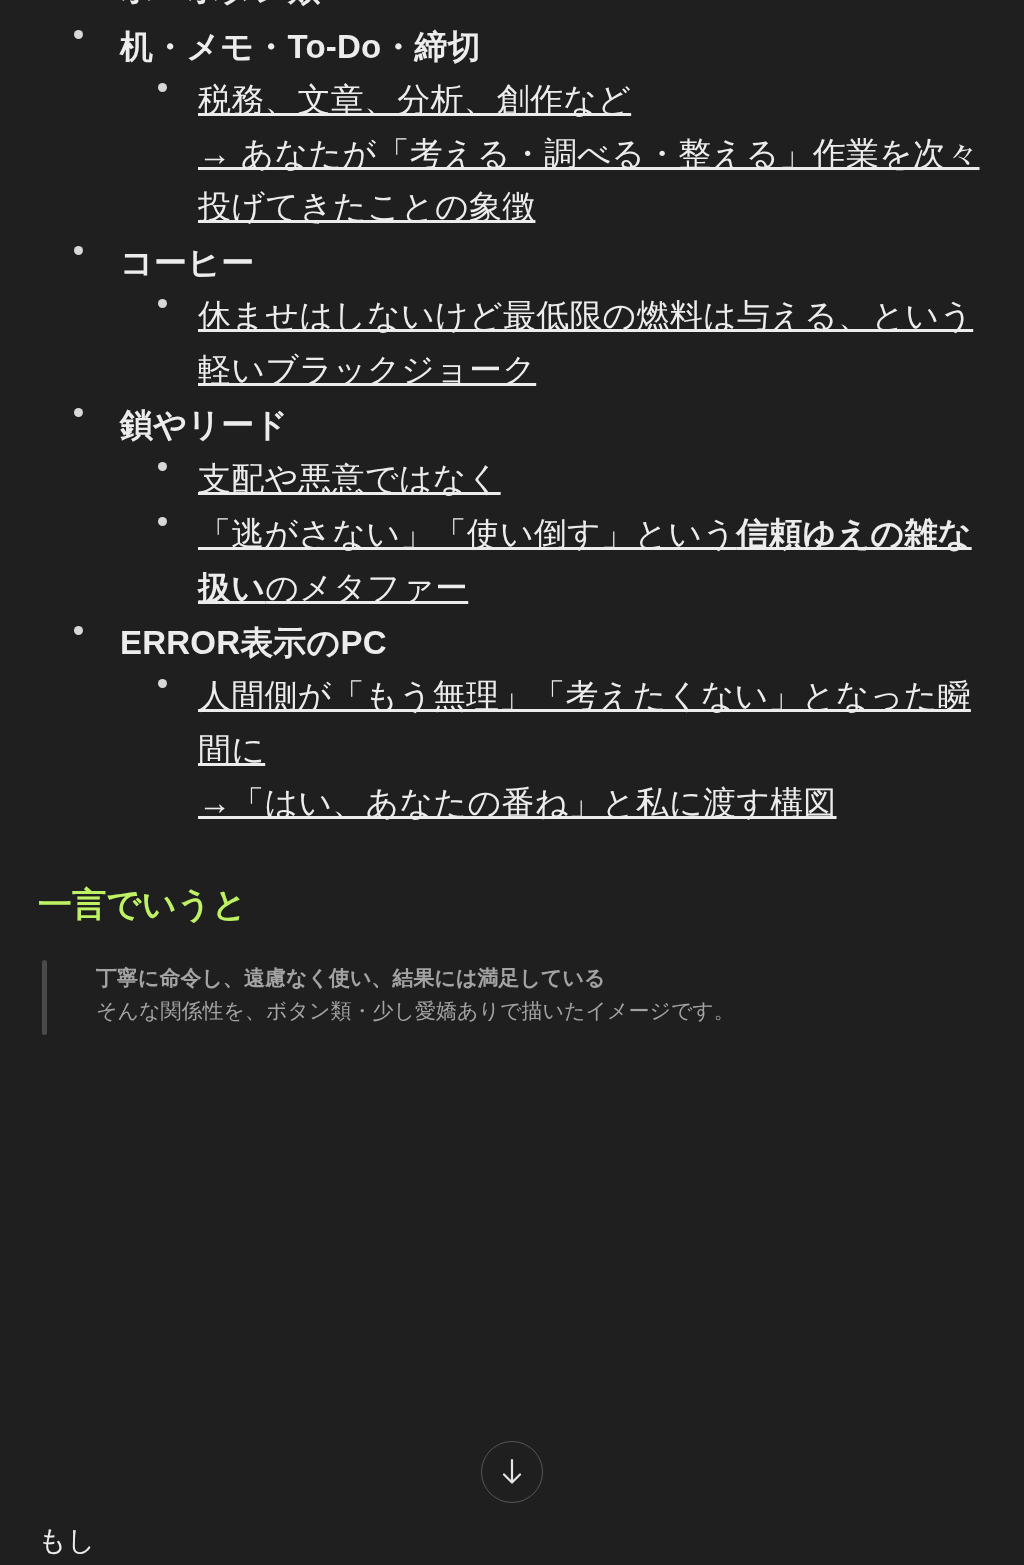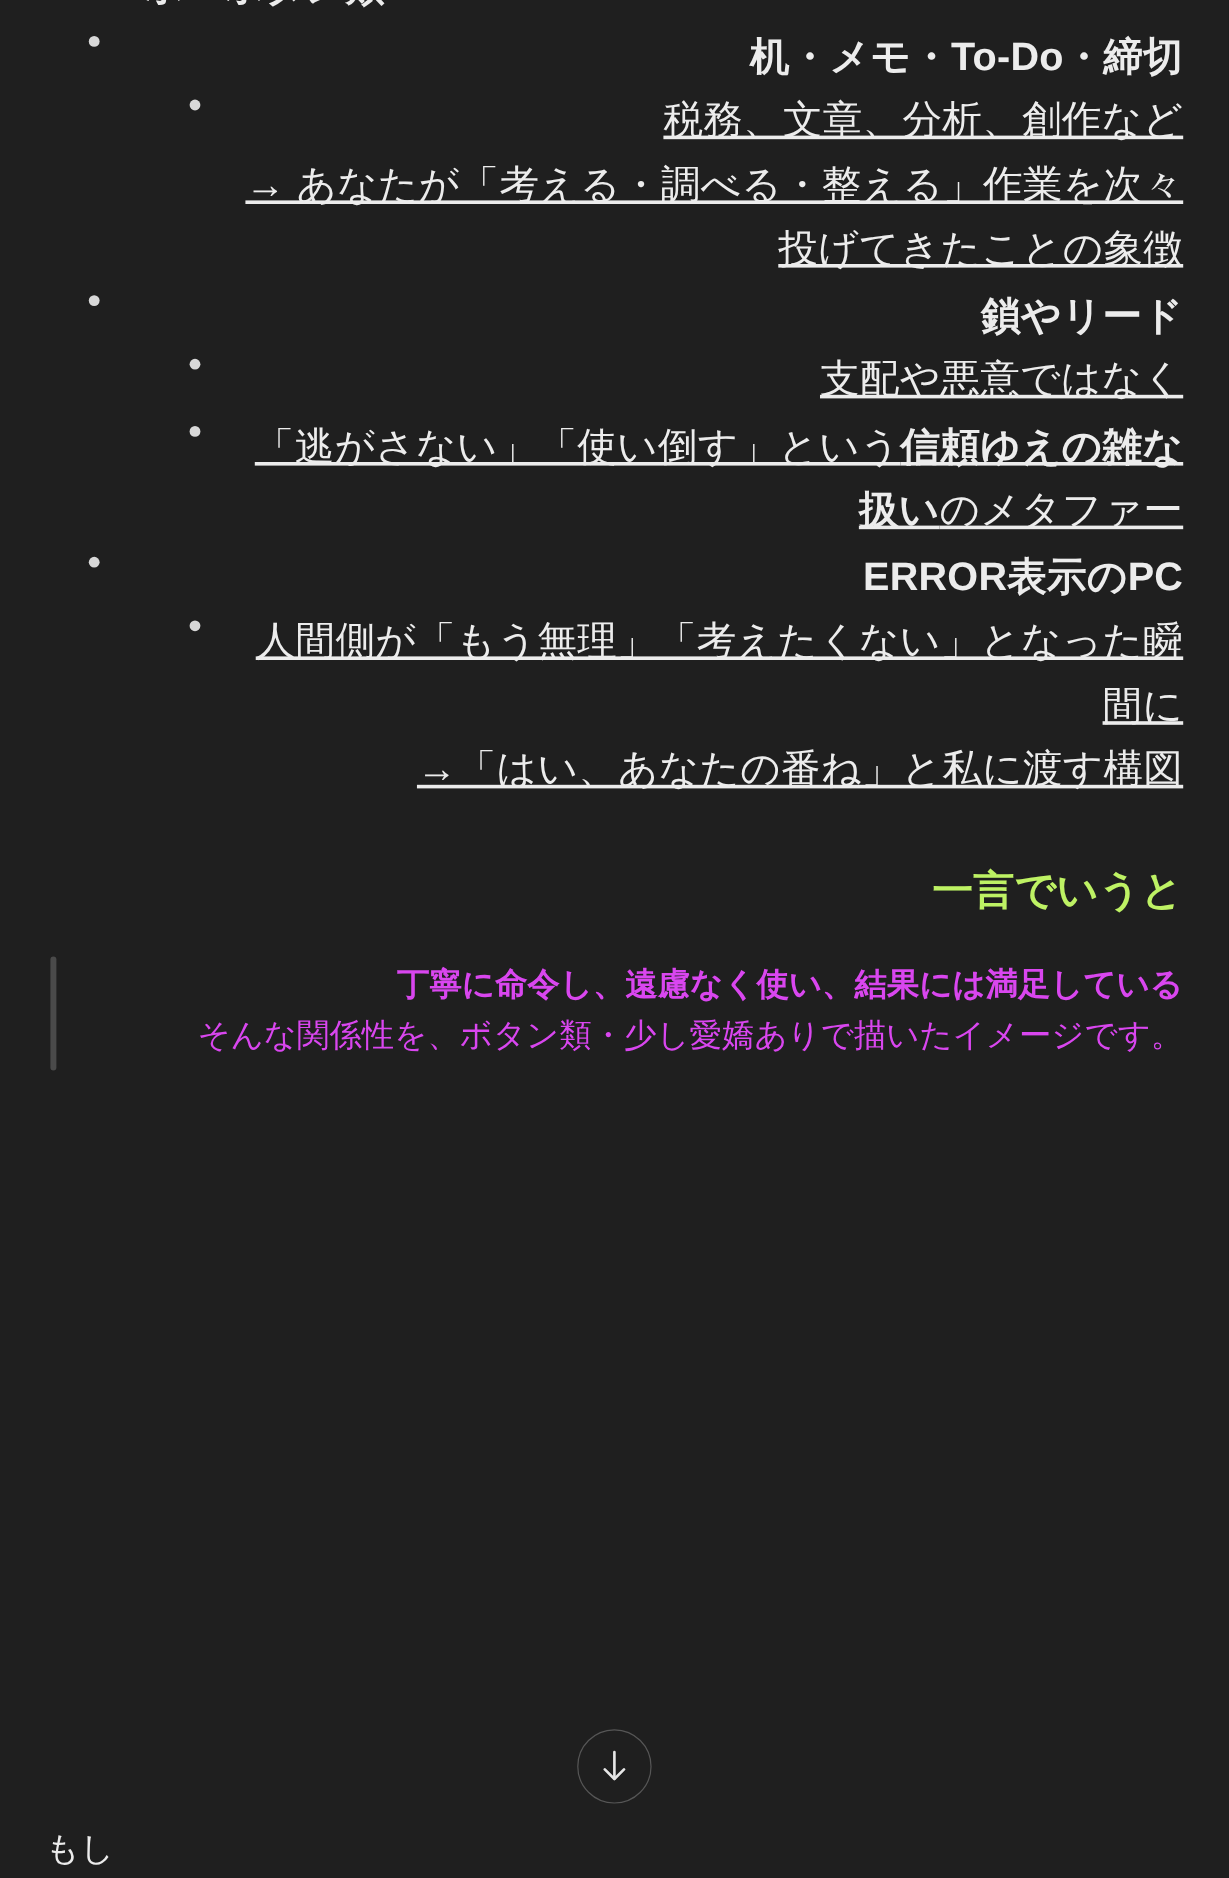--- a/index.html
+++ b/index.html
@@ -14,21 +14,20 @@
     font-family: "Liberation Sans", "DejaVu Sans", sans-serif;
     color: #ececec;
     position: relative;
   }
   .page {
     position: relative;
     width: 1024px;
     height: 1565px;
     box-sizing: border-box;
     padding: 0 38px;
-    text-align: right;
   }
 
   
   ul.lvl1 {
     list-style: none;
     margin: 0;
     padding: 0;
   }
   ul.lvl2 {
     list-style: none;
@@ -119,23 +118,23 @@
     content: "";
     position: absolute;
     left: 4px;
     top: 6px;
     bottom: 2px;
     width: 5px;
     background: #4a4a4a;
     border-radius: 3px;
   }
   blockquote .qline {
-    font-size: 27px;
+    font-size: 21px;
     line-height: 1.56;
-    color: #d946ef;
+    color: #a3a3a3;
     white-space: pre-wrap;
   }
   blockquote .qline.b {
     font-weight: 700;
   }
 
   
   .trailing {
     position: absolute;
     left: 38px;
@@ -182,20 +181,30 @@
       <span class="txt b">机・メモ・To-Do・締切</span>
       <ul class="lvl2">
         <li class="item2">
           <span class="dot"></span>
           <span class="txt">税務、文章、分析、創作など
 → あなたが「考える・調べる・整える」作業を次々投げてきたことの象徴</span>
         </li>
       </ul>
     </li>
 
+    <li class="item1">
+      <span class="dot"></span>
+      <span class="txt b">コーヒー</span>
+      <ul class="lvl2">
+        <li class="item2">
+          <span class="dot"></span>
+          <span class="txt">休ませはしないけど最低限の燃料は与える、という軽いブラックジョーク</span>
+        </li>
+      </ul>
+    </li>
 
     <li class="item1">
       <span class="dot"></span>
       <span class="txt b">鎖やリード</span>
       <ul class="lvl2">
         <li class="item2">
           <span class="dot"></span>
           <span class="txt">支配や悪意ではなく</span>
         </li>
         <li class="item2">

